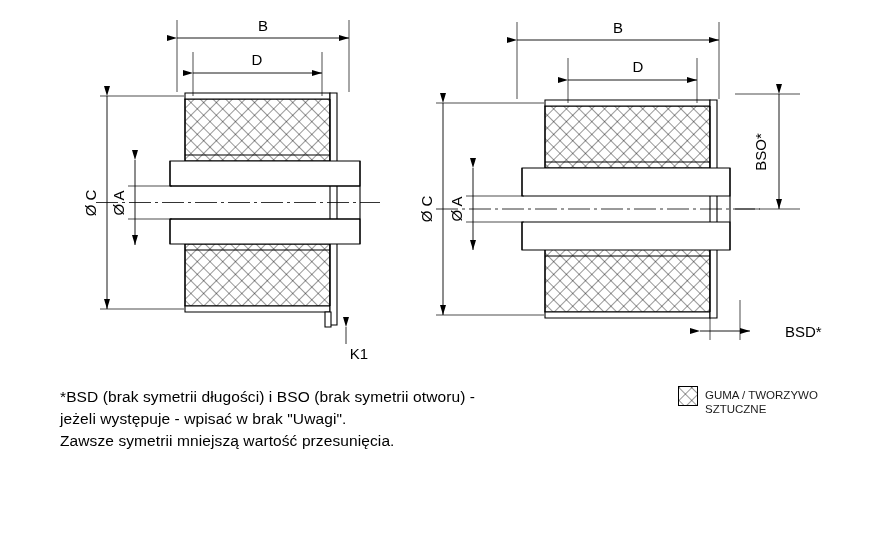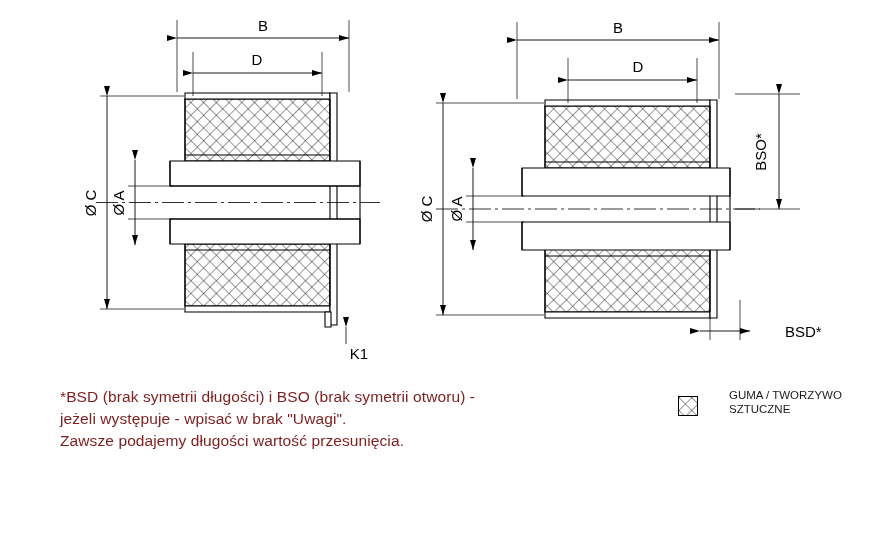--- a/index.html
+++ b/index.html
@@ -28,41 +28,40 @@
     width: 874px;
     height: 556px;
   }
   .note-block {
     position: absolute;
     left: 60px;
     top: 386px;
     width: 560px;
     font-size: 15.5px;
     line-height: 22px;
-    color: #7f1d1d;
+    color: #000000;
     letter-spacing: 0.1px;
   }
   .note-line {
     display: block;
     white-space: pre;
   }
   .legend {
     position: absolute;
     left: 678px;
     top: 386px;
     width: 190px;
     font-size: 11.5px;
     line-height: 14px;
     color: #1b1b1b;
   }
   .legend-row {
     display: flex;
-    align-items: flex-end;
+    align-items: flex-start;
     margin-bottom: 8px;
-    gap: 24px;
   }
   .legend-swatch {
     width: 20px;
     height: 20px;
     border: 1px solid #000;
     box-sizing: border-box;
     flex: 0 0 auto;
     margin-right: 7px;
     background: #fff;
   }
@@ -217,21 +216,21 @@
       <text x="432" y="209" text-anchor="middle" transform="rotate(-90 432 209)">Ø C</text>
       <text x="462" y="209" text-anchor="middle" transform="rotate(-90 462 209)">Ø A</text>
       <text x="766" y="152" text-anchor="middle" transform="rotate(-90 766 152)">BSO*</text>
       <text x="785" y="337" text-anchor="start">BSD*</text>
     </g>
   </svg>
 
   <div class="note-block">
     <span class="note-line">*BSD (brak symetrii długości) i BSO (brak symetrii otworu) -</span>
     <span class="note-line">jeżeli występuje - wpisać w brak "Uwagi".</span>
-    <span class="note-line">Zawsze podajemy długości wartość przesunięcia.</span>
+    <span class="note-line">Zawsze symetrii mniejszą wartość przesunięcia.</span>
   </div>
 
   <div class="legend">
     <div class="legend-row">
       <span class="legend-swatch">
         <svg width="18" height="18" viewBox="0 0 18 18">
           <rect width="18" height="18" fill="url(#crossHatch)"></rect>
         </svg>
       </span>
       <span class="legend-label">GUMA / TWORZYWO

